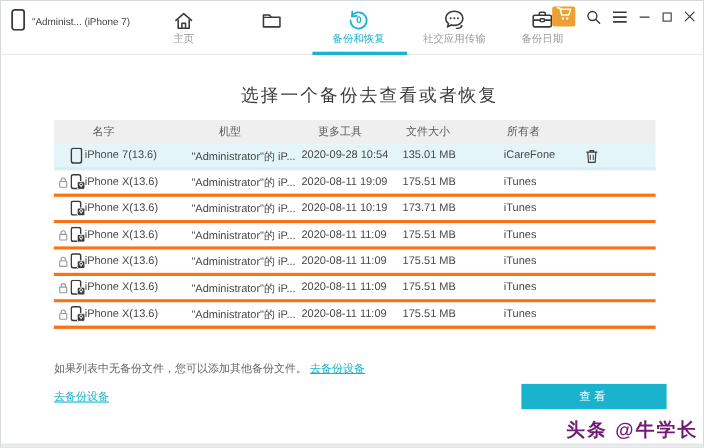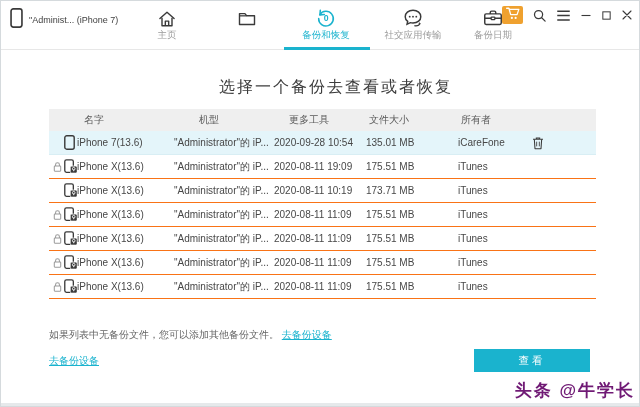--- a/index.html
+++ b/index.html
@@ -23,21 +23,21 @@
   .cart-btn { width:21px; height:18px; background:var(--cart,#efa12f); border-radius:2px;
               display:flex; align-items:center; justify-content:center; cursor:pointer; }
   .tb-ico { display:flex; align-items:center; cursor:pointer; }
 
   
   .page-title { position:absolute; top:76px; left:16px; width:100%; text-align:center;
                 font-size:16px; letter-spacing:2px; color:#3c3c3c; font-weight:500; }
   .table { position:absolute; left:48px; top:108px; width:547px; font-size:10px; }
   .thead { display:flex; height:22px; background:#efefef; align-items:center;
            color:#5a5a5a; }
-  .trow { display:flex; height:24px; align-items:center; border-bottom:1px solid #f97316;
+  .trow { display:flex; height:24px; align-items:center; border-bottom:3px solid #f97316;
           color:#474747; cursor:pointer; background:#fff;justify-content:flex-end; }
   .trow.selected { background:var(--selrow,#e4f5fa); border-bottom-color:#d8eef4; }
   .cell { white-space:nowrap; overflow:hidden; }
   .c-icons { width:28px; display:flex; align-items:center; gap:2px; padding-left:4px; }
   .c-model { width:97px; }
   .c-name  { width:100px; }
   .c-date  { width:92px; }
   .c-size  { width:92px; }
   .c-owner { width:62px; }
   .c-del   { flex:1; display:flex; align-items:center; padding-left:12px; }
@@ -45,21 +45,21 @@
   .thead .c-name  { padding-left:7px; }
   .thead .c-date  { padding-left:15px; }
   .thead .c-size  { padding-left:3px; }
   .thead .c-owner { padding-left:3px; }
   .lockwrap, .phonewrap, .trashwrap { display:inline-flex; align-items:center; }
   .trashwrap { cursor:pointer; }
 
   .hint { position:absolute; left:48px; top:327px; font-size:10px; color:#666; }
   .hint a, .go-backup { color:var(--accent,#1ab3ce); text-decoration:underline; cursor:pointer; }
   .go-backup { position:absolute; left:48px; top:353px; font-size:10px; }
-  .view-btn { position:absolute; left:473px; top:348px; width:116px; height:23px;
+  .view-btn { position:absolute; left:473px; top:348px; width:132px; height:23px;
               background:var(--accent,#1ab3ce); color:#fff; border:none; font-size:10.5px;
               letter-spacing:3px; cursor:pointer; font-family:Liberation Serif, serif; }
   .watermark { position:absolute; right:4px; bottom:4px; font-size:17px; font-weight:700;
                letter-spacing:2px; color:#701a75;
                text-shadow:-1px -1px 0 #fff,1px -1px 0 #fff,-1px 1px 0 #fff,1px 1px 0 #fff; }
   .bottom-strip { position:absolute; left:0; right:0; bottom:0; height:3px; background:#e6e9eb; }
 </style>
 </head>
 <body>
 

